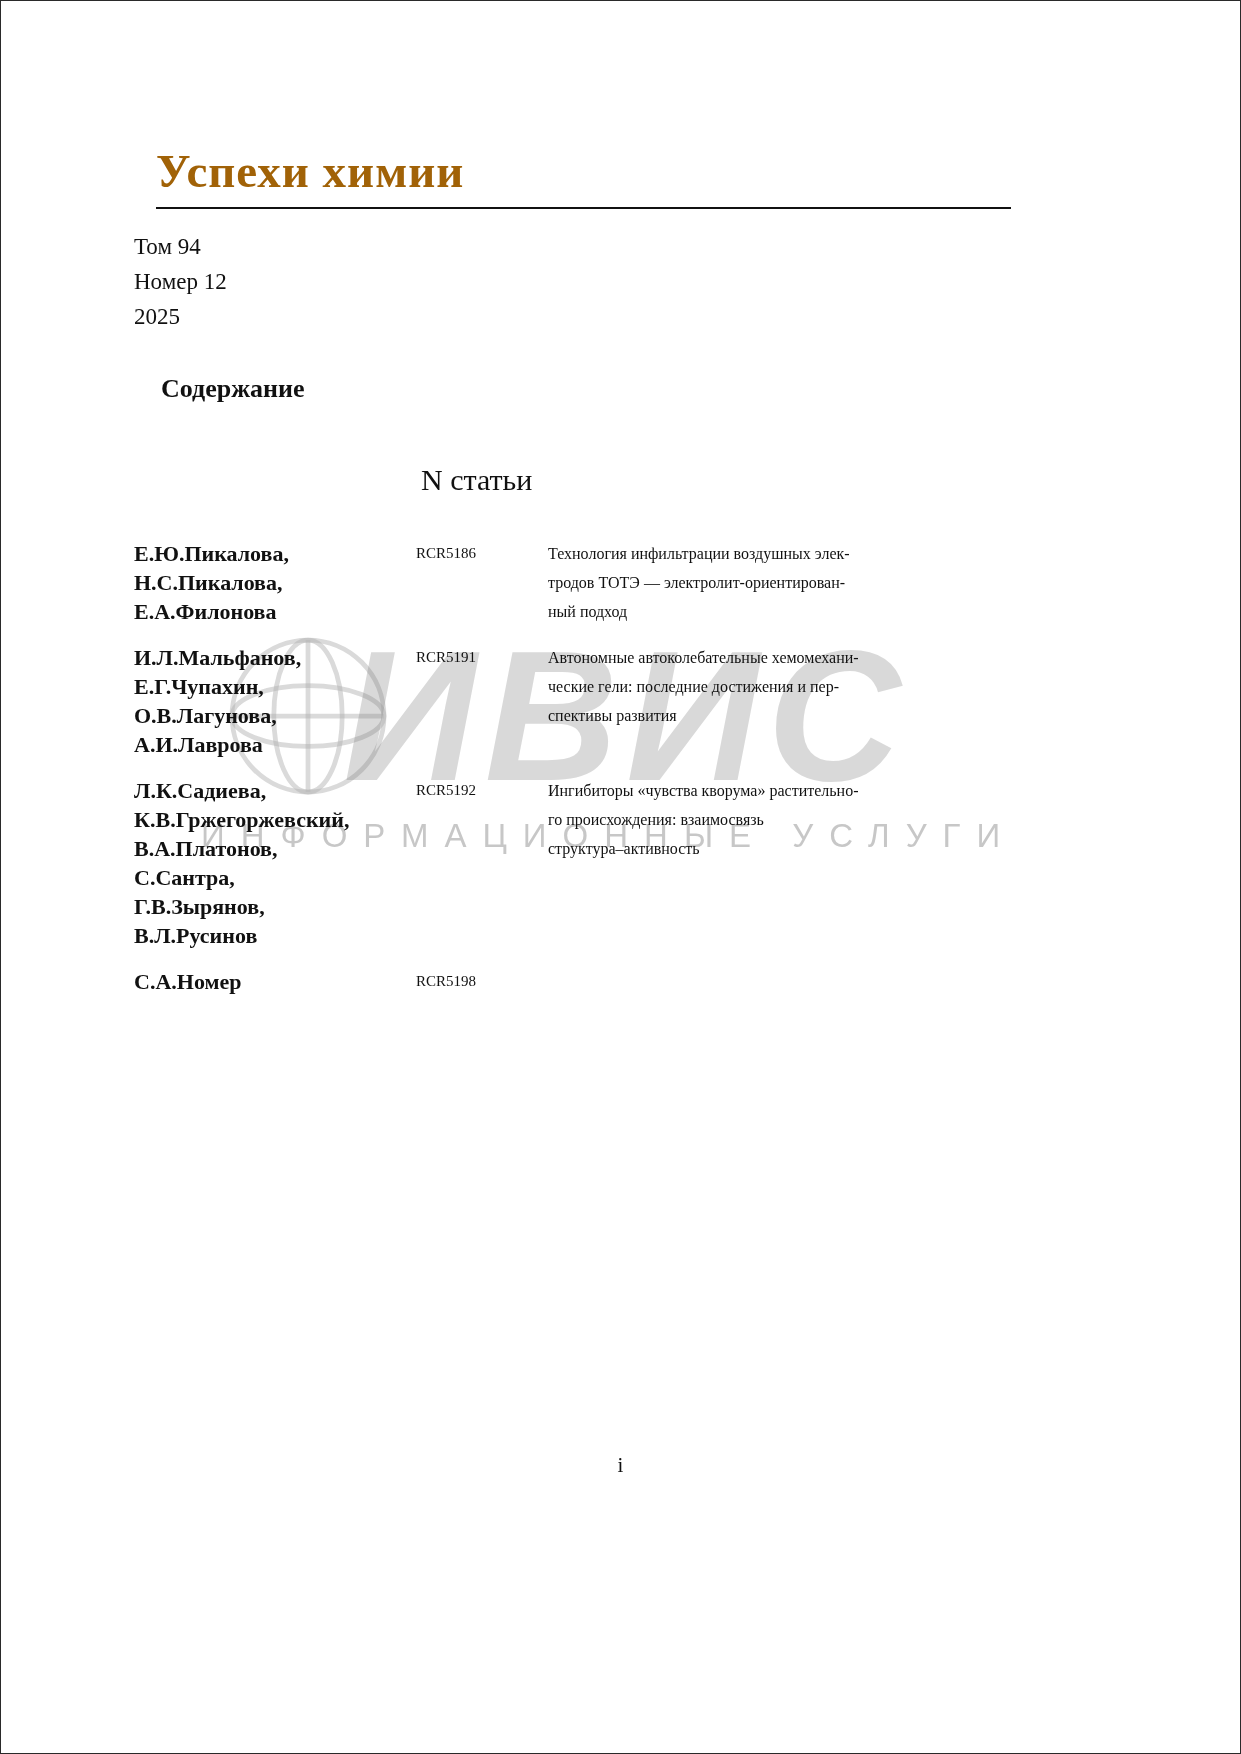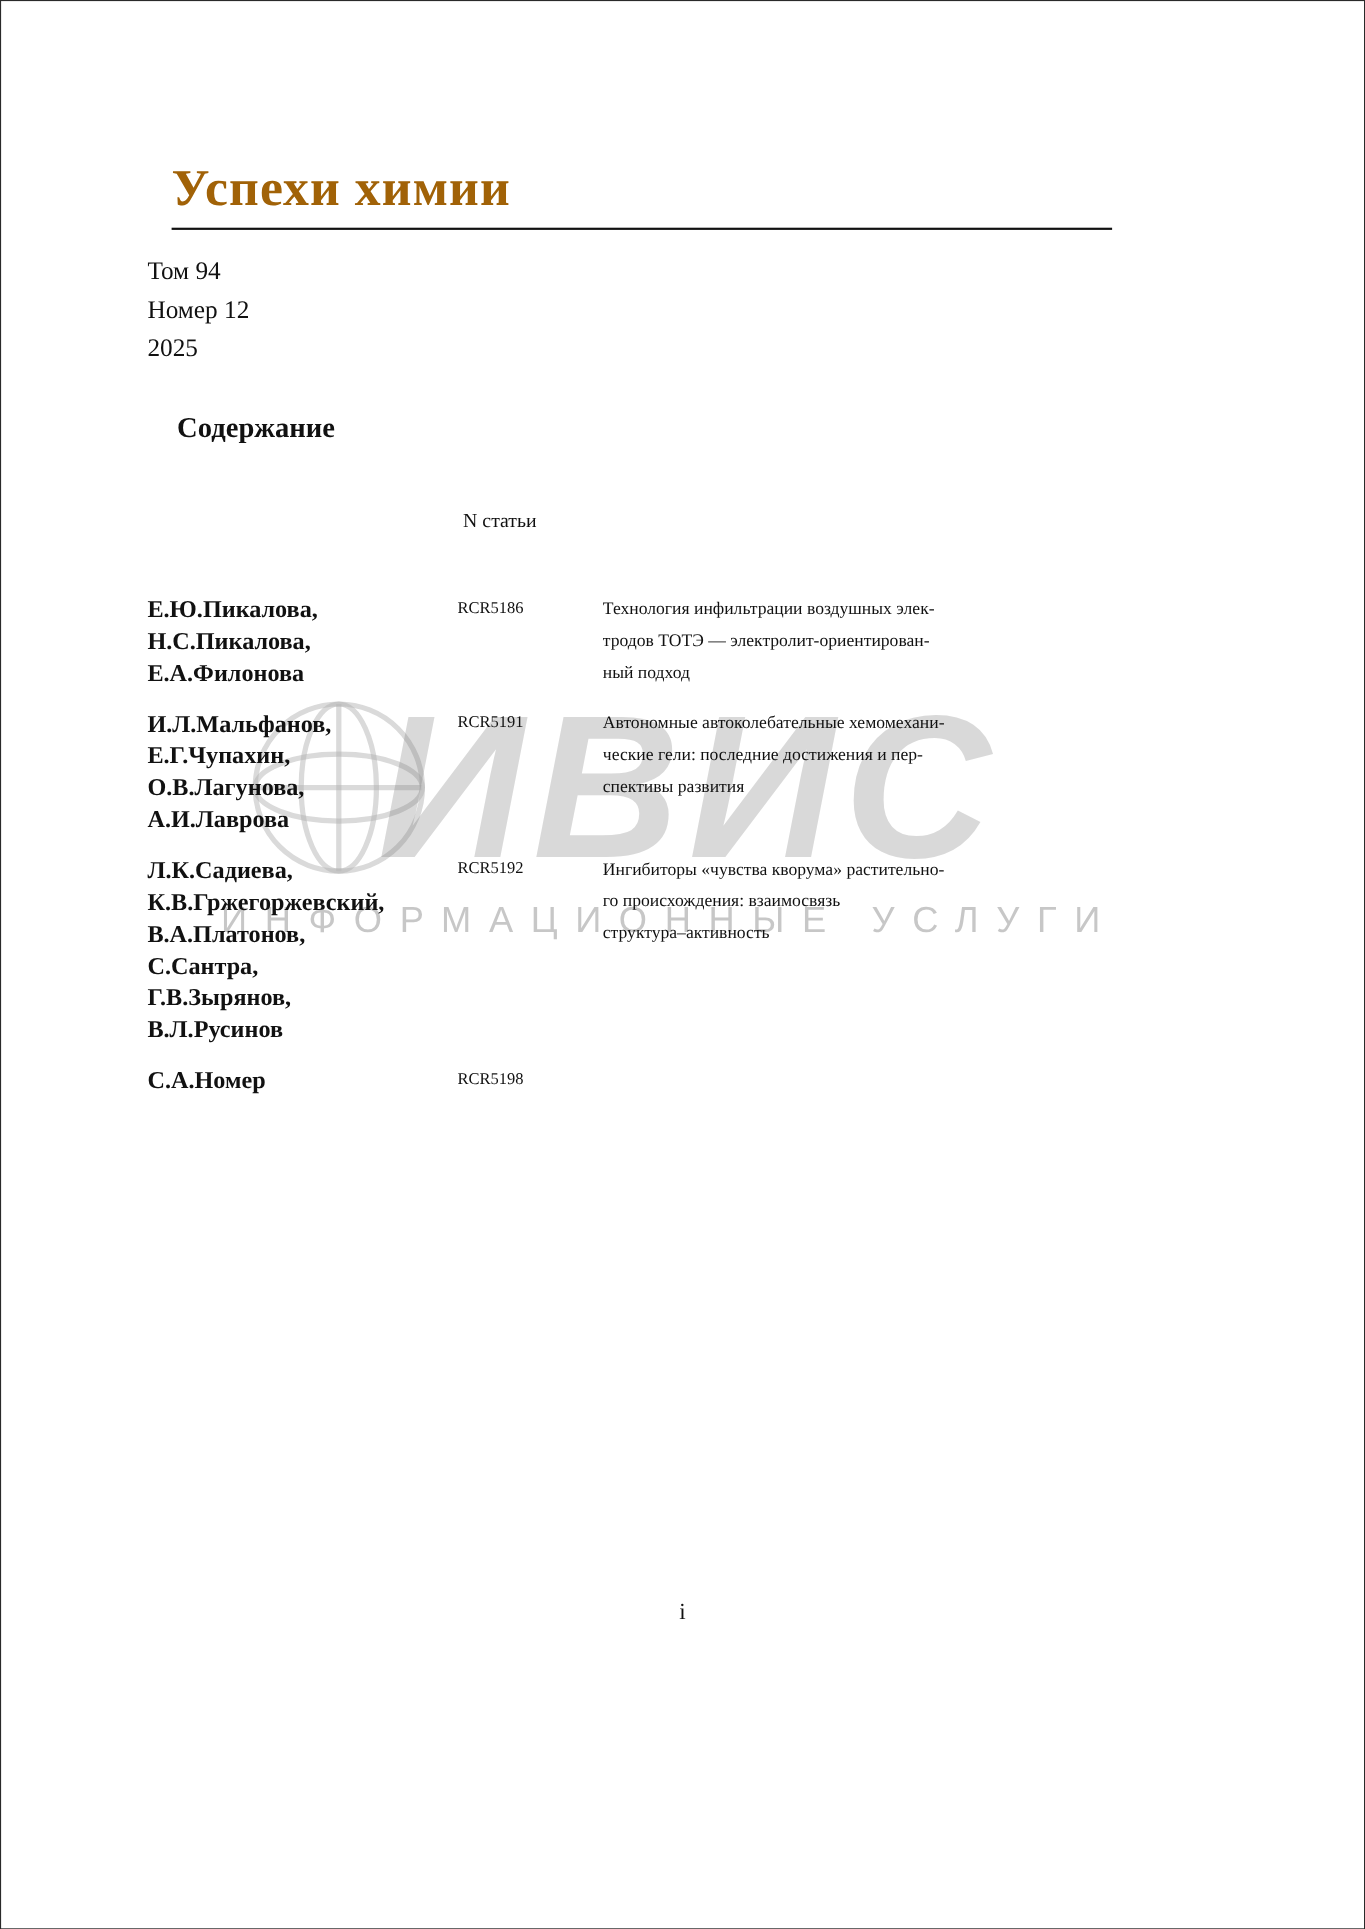--- a/index.html
+++ b/index.html
@@ -90,21 +90,21 @@
     left: 160px;
     top: 373px;
     margin: 0;
     font-size: 26px;
     font-weight: bold;
   }
   .col-header {
     position: absolute;
     left: 420px;
     top: 462px;
-    font-size: 18px;
+    font-size: 30px;
   }
   .entries {
     position: absolute;
     left: 133px;
     top: 538px;
     width: 925px;
   }
   .entry {
     display: flex;
     align-items: flex-start;

